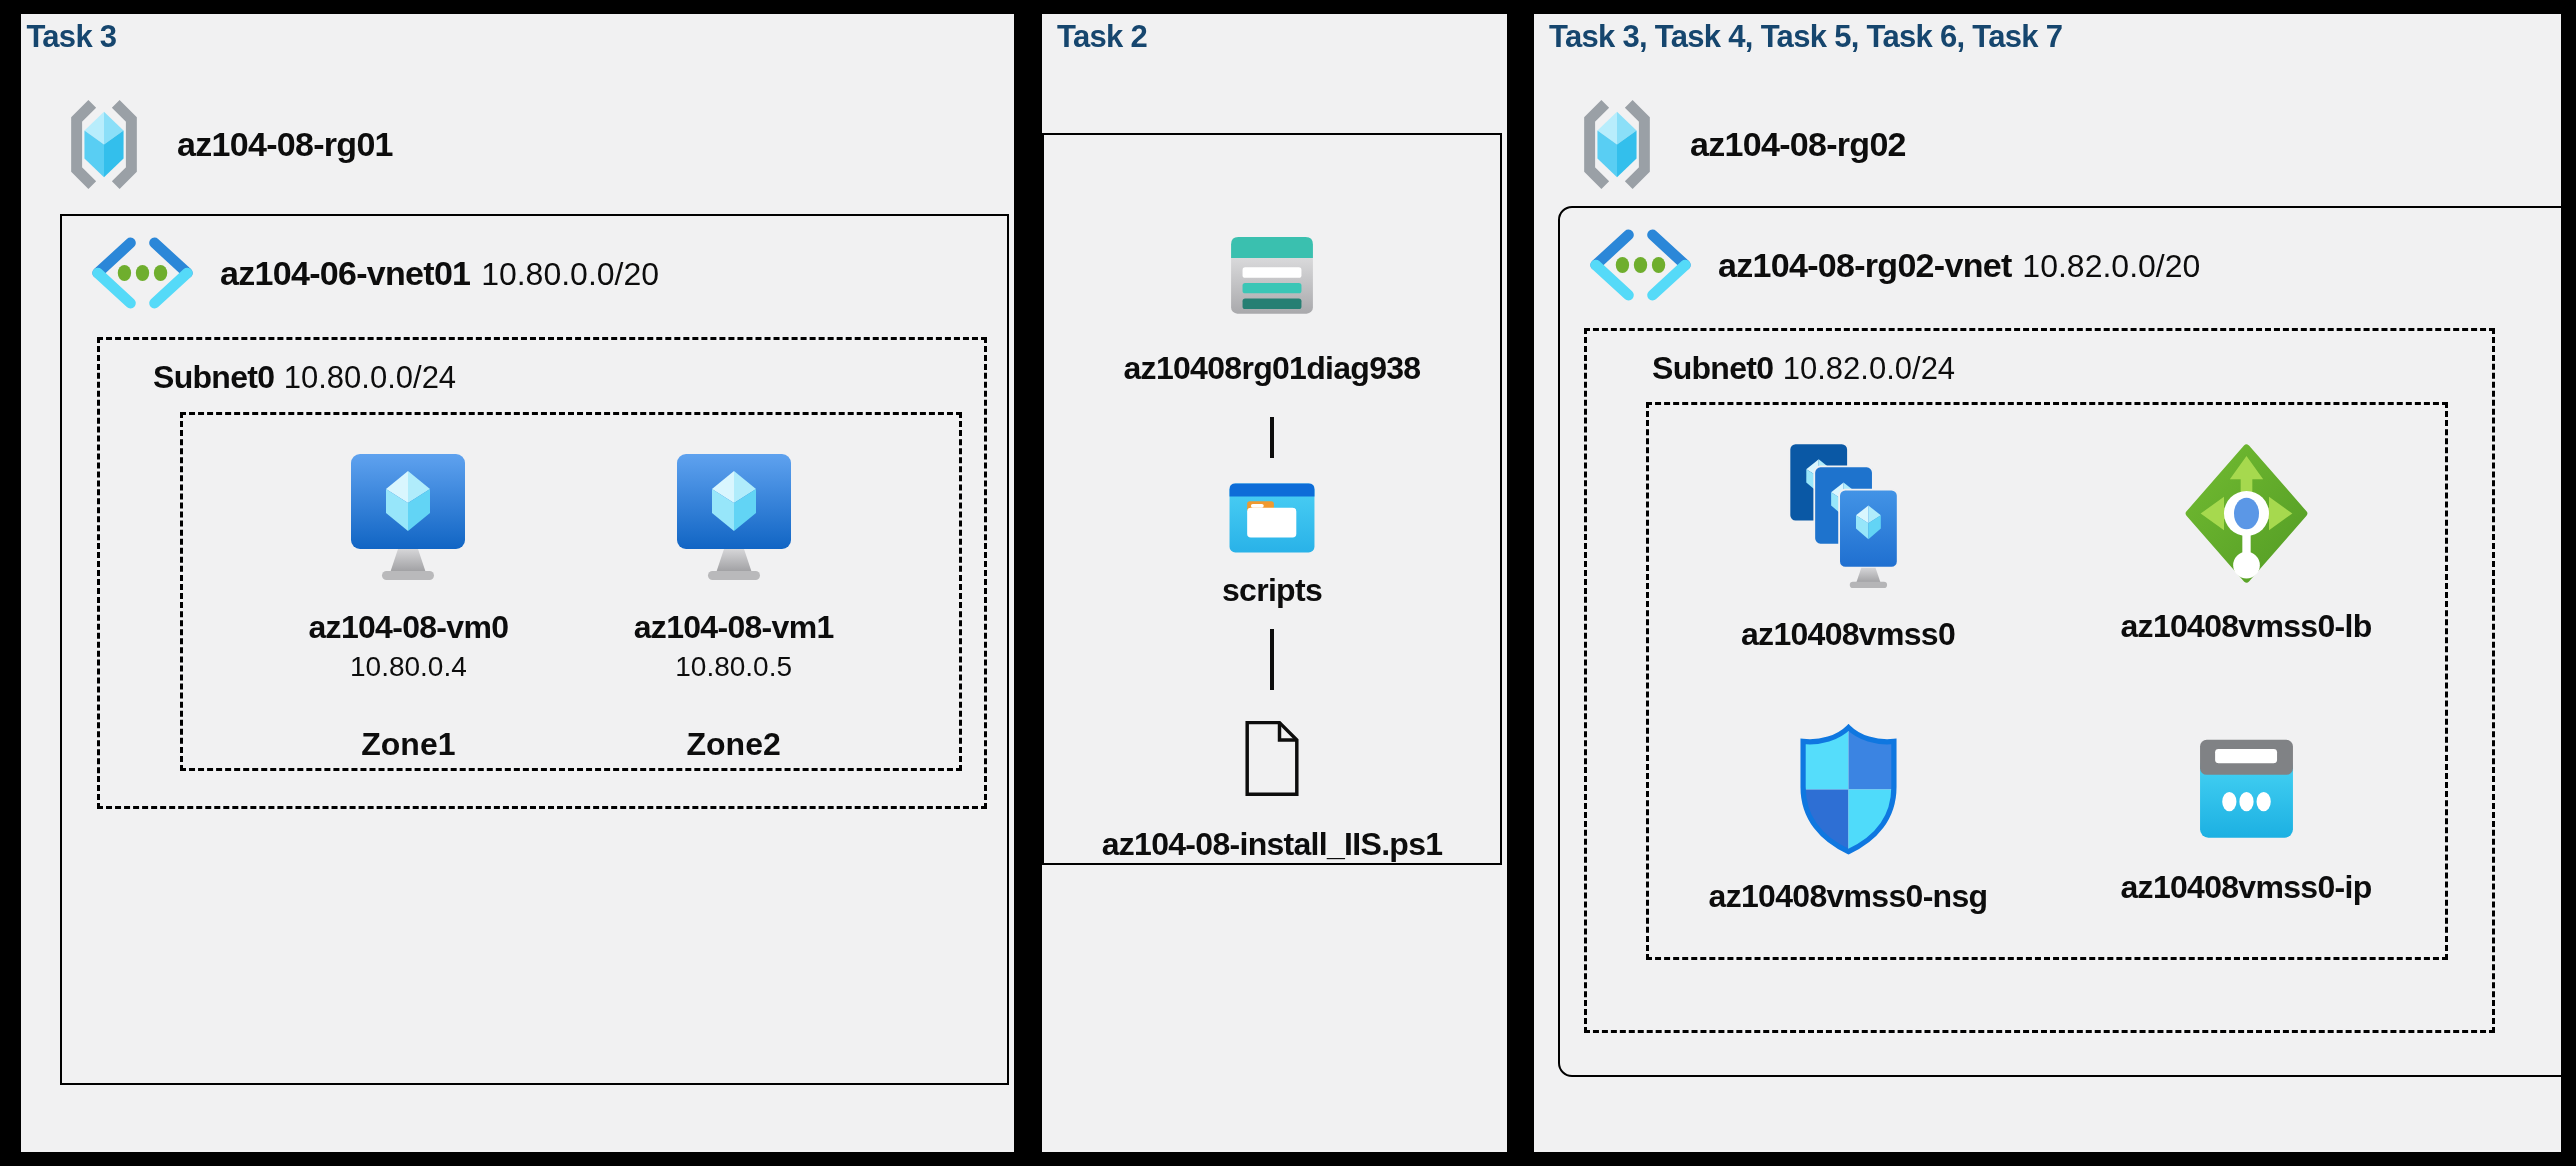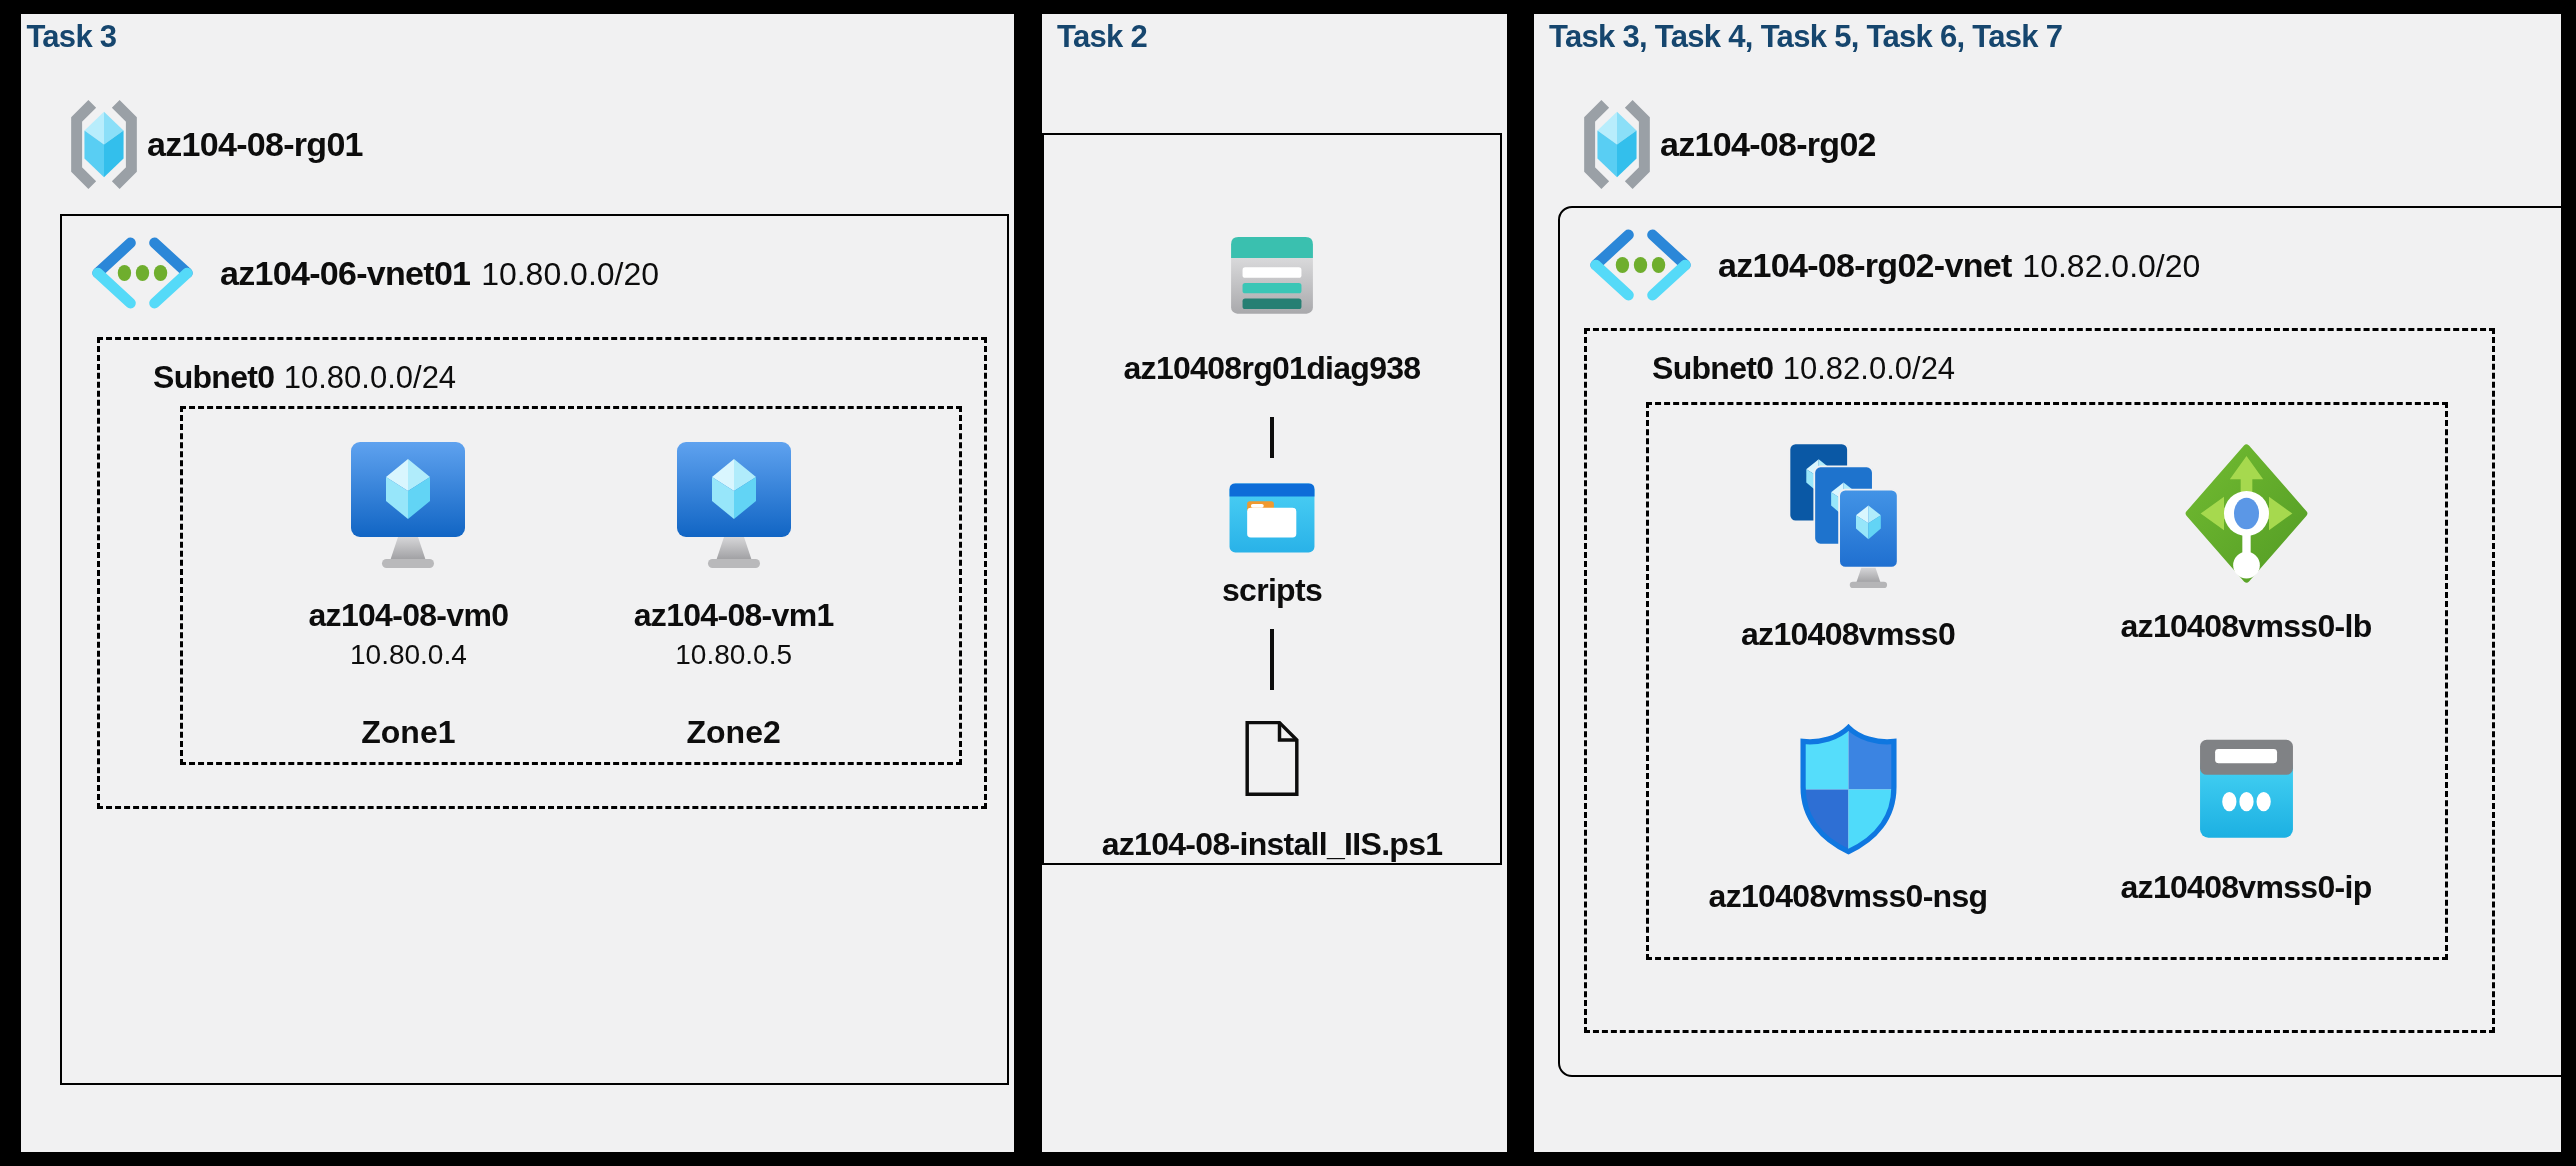--- a/index.html
+++ b/index.html
@@ -15,21 +15,21 @@
   #panel2 { left:1036px; width:477px;  }
   #panel3 { left:1528px; width:1039px; }
 
   .panel-title {
     position:absolute; top:5.4px; left:5.4px;
     font-size:31px; font-weight:700; color:#16466e; letter-spacing:-0.7px;
     white-space:nowrap;
   }
   #panel2 .panel-title, #panel3 .panel-title { left:15px; }
 
-  .rg-row { position:absolute; top:80px; left:40px; display:flex; align-items:center; }
+  .rg-row { position:absolute; top:80px; left:40px; display:flex; align-items:center; gap:30px; }
   .rg-row svg { display:block; }
   .rg-name { font-size:34px; font-weight:700; letter-spacing:-0.7px; }
 
   .vnet-box { position:absolute; border:2.7px solid #000; box-sizing:border-box; }
   #panel1 .vnet-box { left:39px; top:200px; width:949px; height:871px; }
   #panel3 .vnet-box { left:24px; top:192px; width:1071px; height:871px;border-radius:14px; }
 
   .vnet-header { position:absolute; left:27px; top:19px; display:flex; align-items:center; gap:24px; }
   .vnet-name { font-size:34px; font-weight:700; letter-spacing:-0.7px; white-space:nowrap; }
   .vnet-cidr { font-size:32px; font-weight:400; margin-left:10.8px; white-space:nowrap; }
@@ -38,22 +38,22 @@
   #panel1 .subnet-box { left:35px; top:121px; width:890px; height:472px; }
   #panel3 .subnet-box { left:24px; top:120px; width:911px; height:705px; }
 
   .subnet-label { position:absolute; left:53px; top:19px; white-space:nowrap; }
   #panel3 .subnet-label { left:65px; }
   .subnet-name { font-size:32px; font-weight:700; letter-spacing:-0.7px; }
   .subnet-cidr { font-size:31px; font-weight:400; margin-left:9.4px; }
 
   .zone-box { position:absolute; border:3.4px dashed #000; box-sizing:border-box; }
   #panel1 .zone-box {
-    left:80px; top:66px; width:782px; height:359px;
-    display:flex; justify-content:space-evenly; align-items:flex-start; padding-top:30px;
+    left:80px; top:72px; width:782px; height:359px;
+    display:flex; justify-content:space-evenly; align-items:center; padding-top:30px;
   }
   #panel3 .zone-box {
     left:59px; top:71px; width:802px; height:558px;
     display:grid; grid-template-columns:1fr 1fr; grid-template-rows:1fr 1fr; place-items:center;
   }
 
   .vm-card, .res-card { display:flex; flex-direction:column; align-items:center; }
   .res-name { margin-top:23px; font-size:32px; font-weight:700; letter-spacing:-0.7px; white-space:nowrap; }
   .res-sub  { margin-top:5px; font-size:28px; font-weight:400; }
   .res-zone { margin-top:43px; font-size:32px; font-weight:700; }

